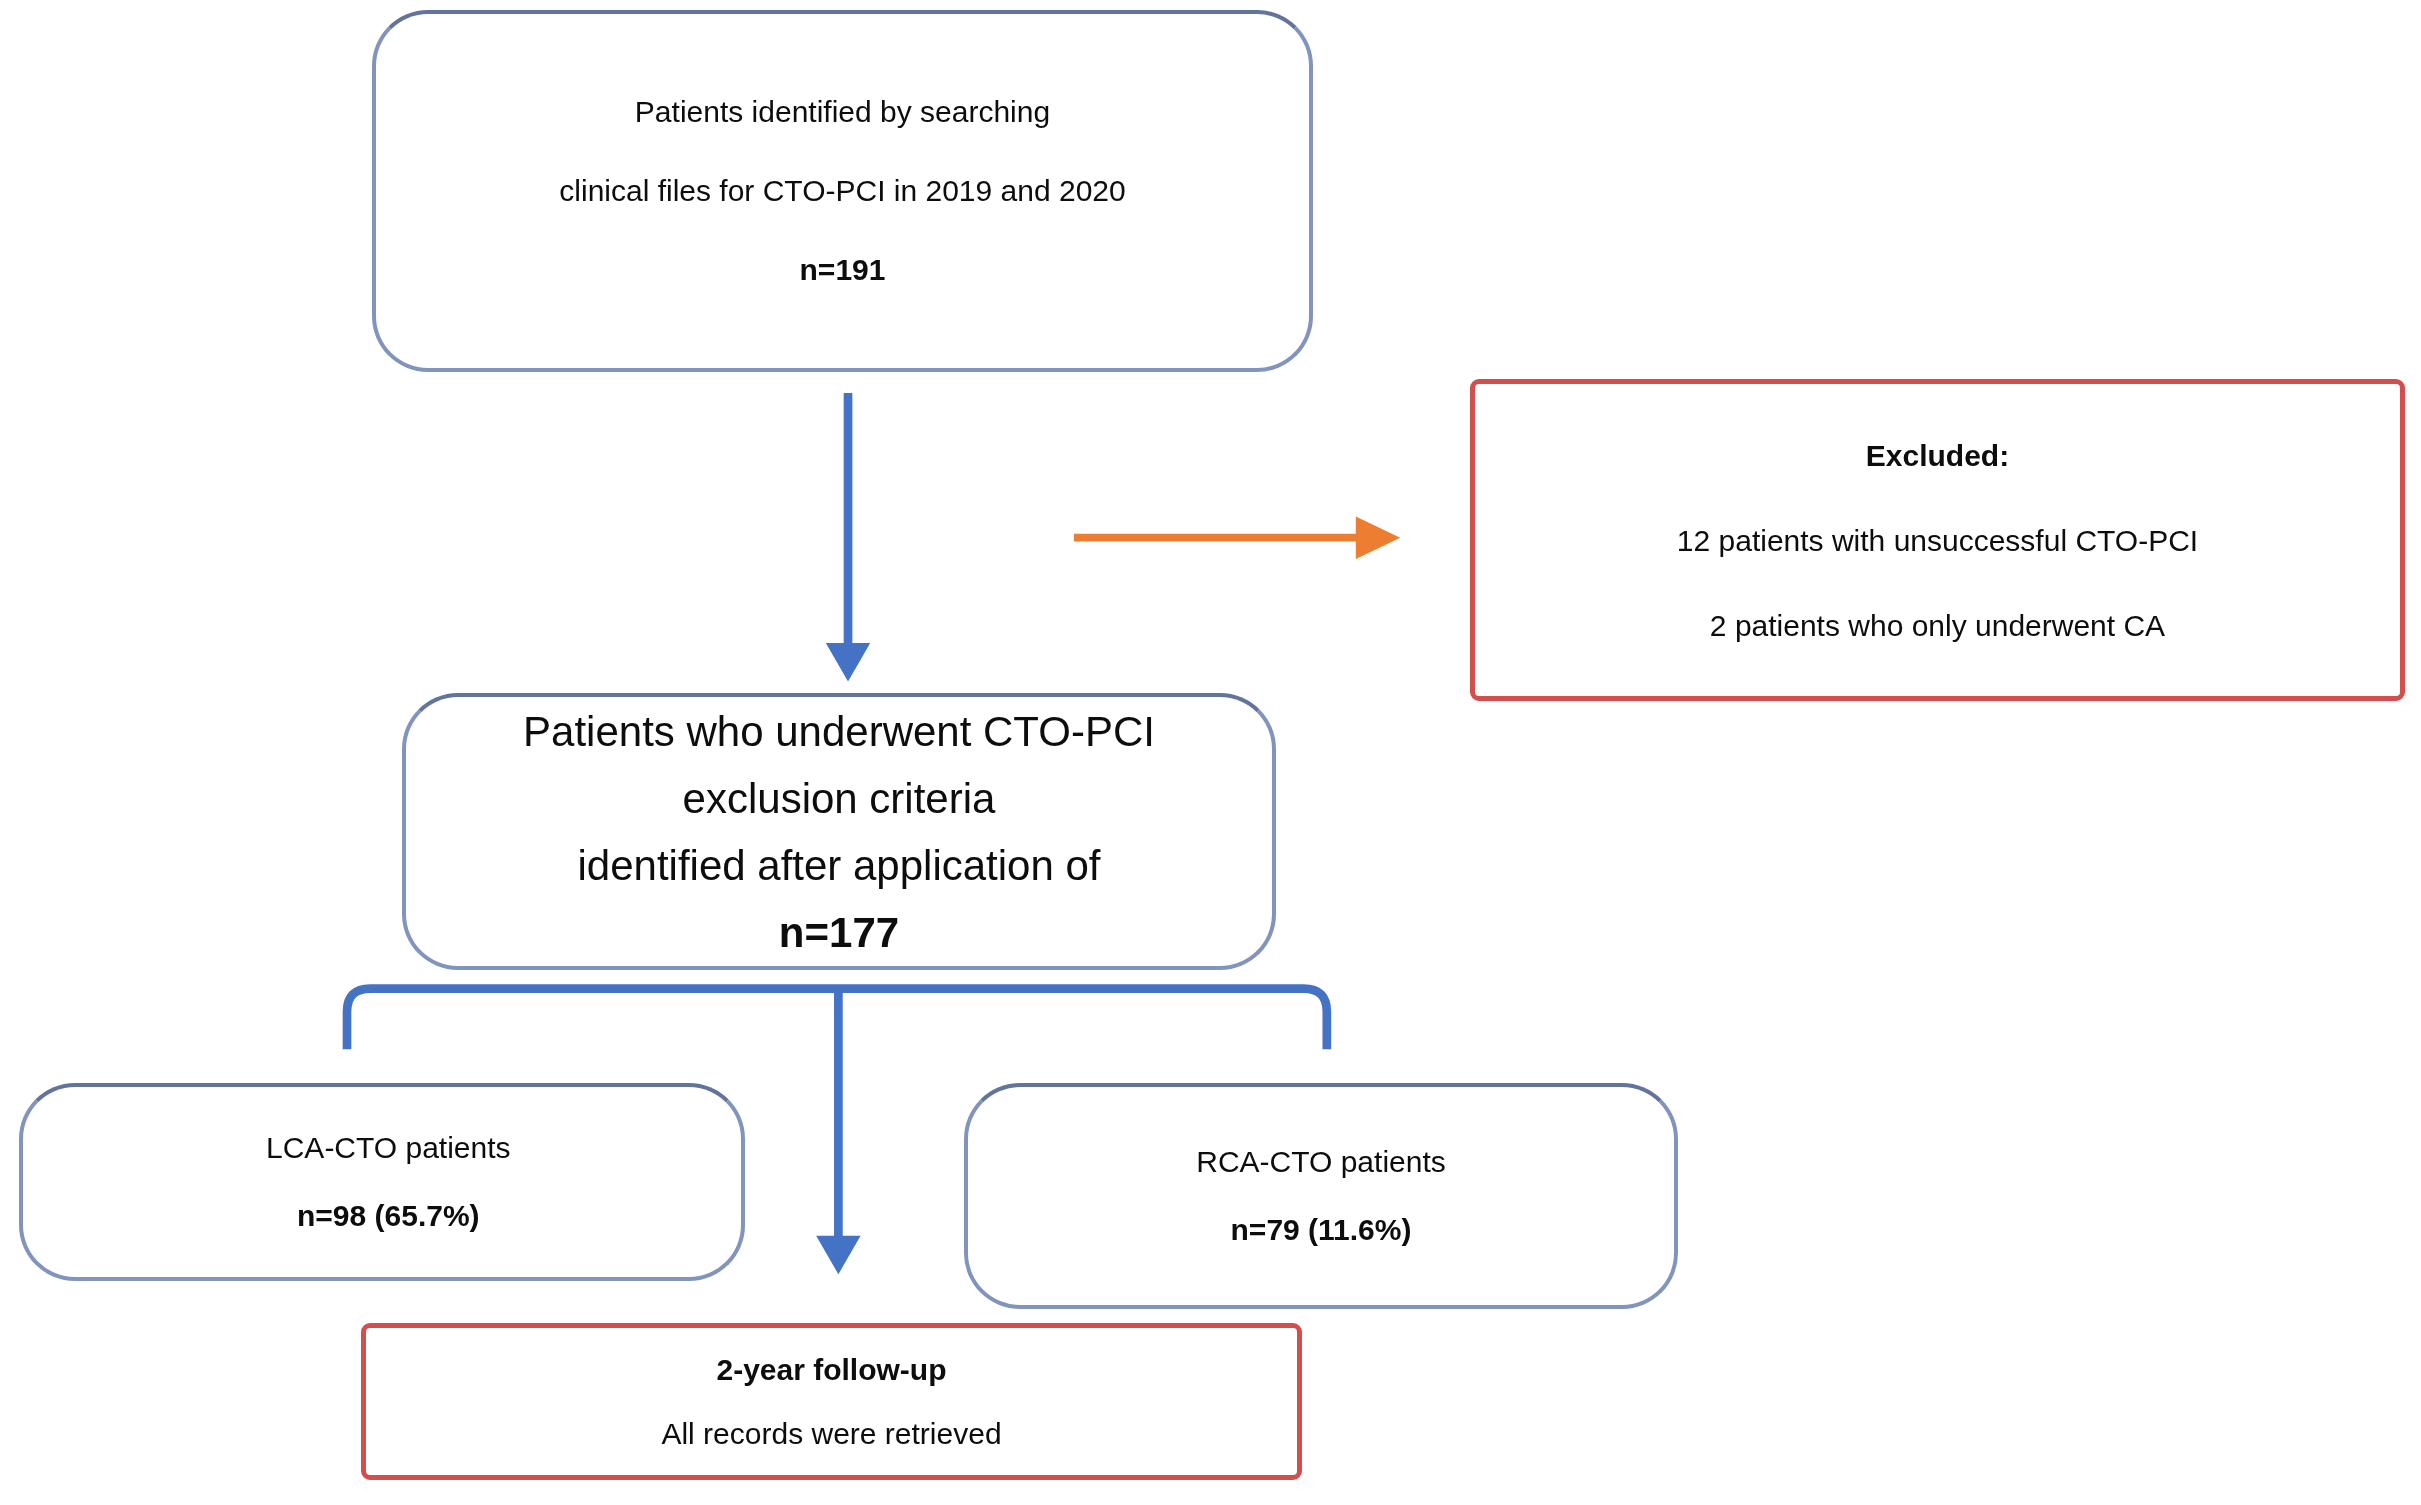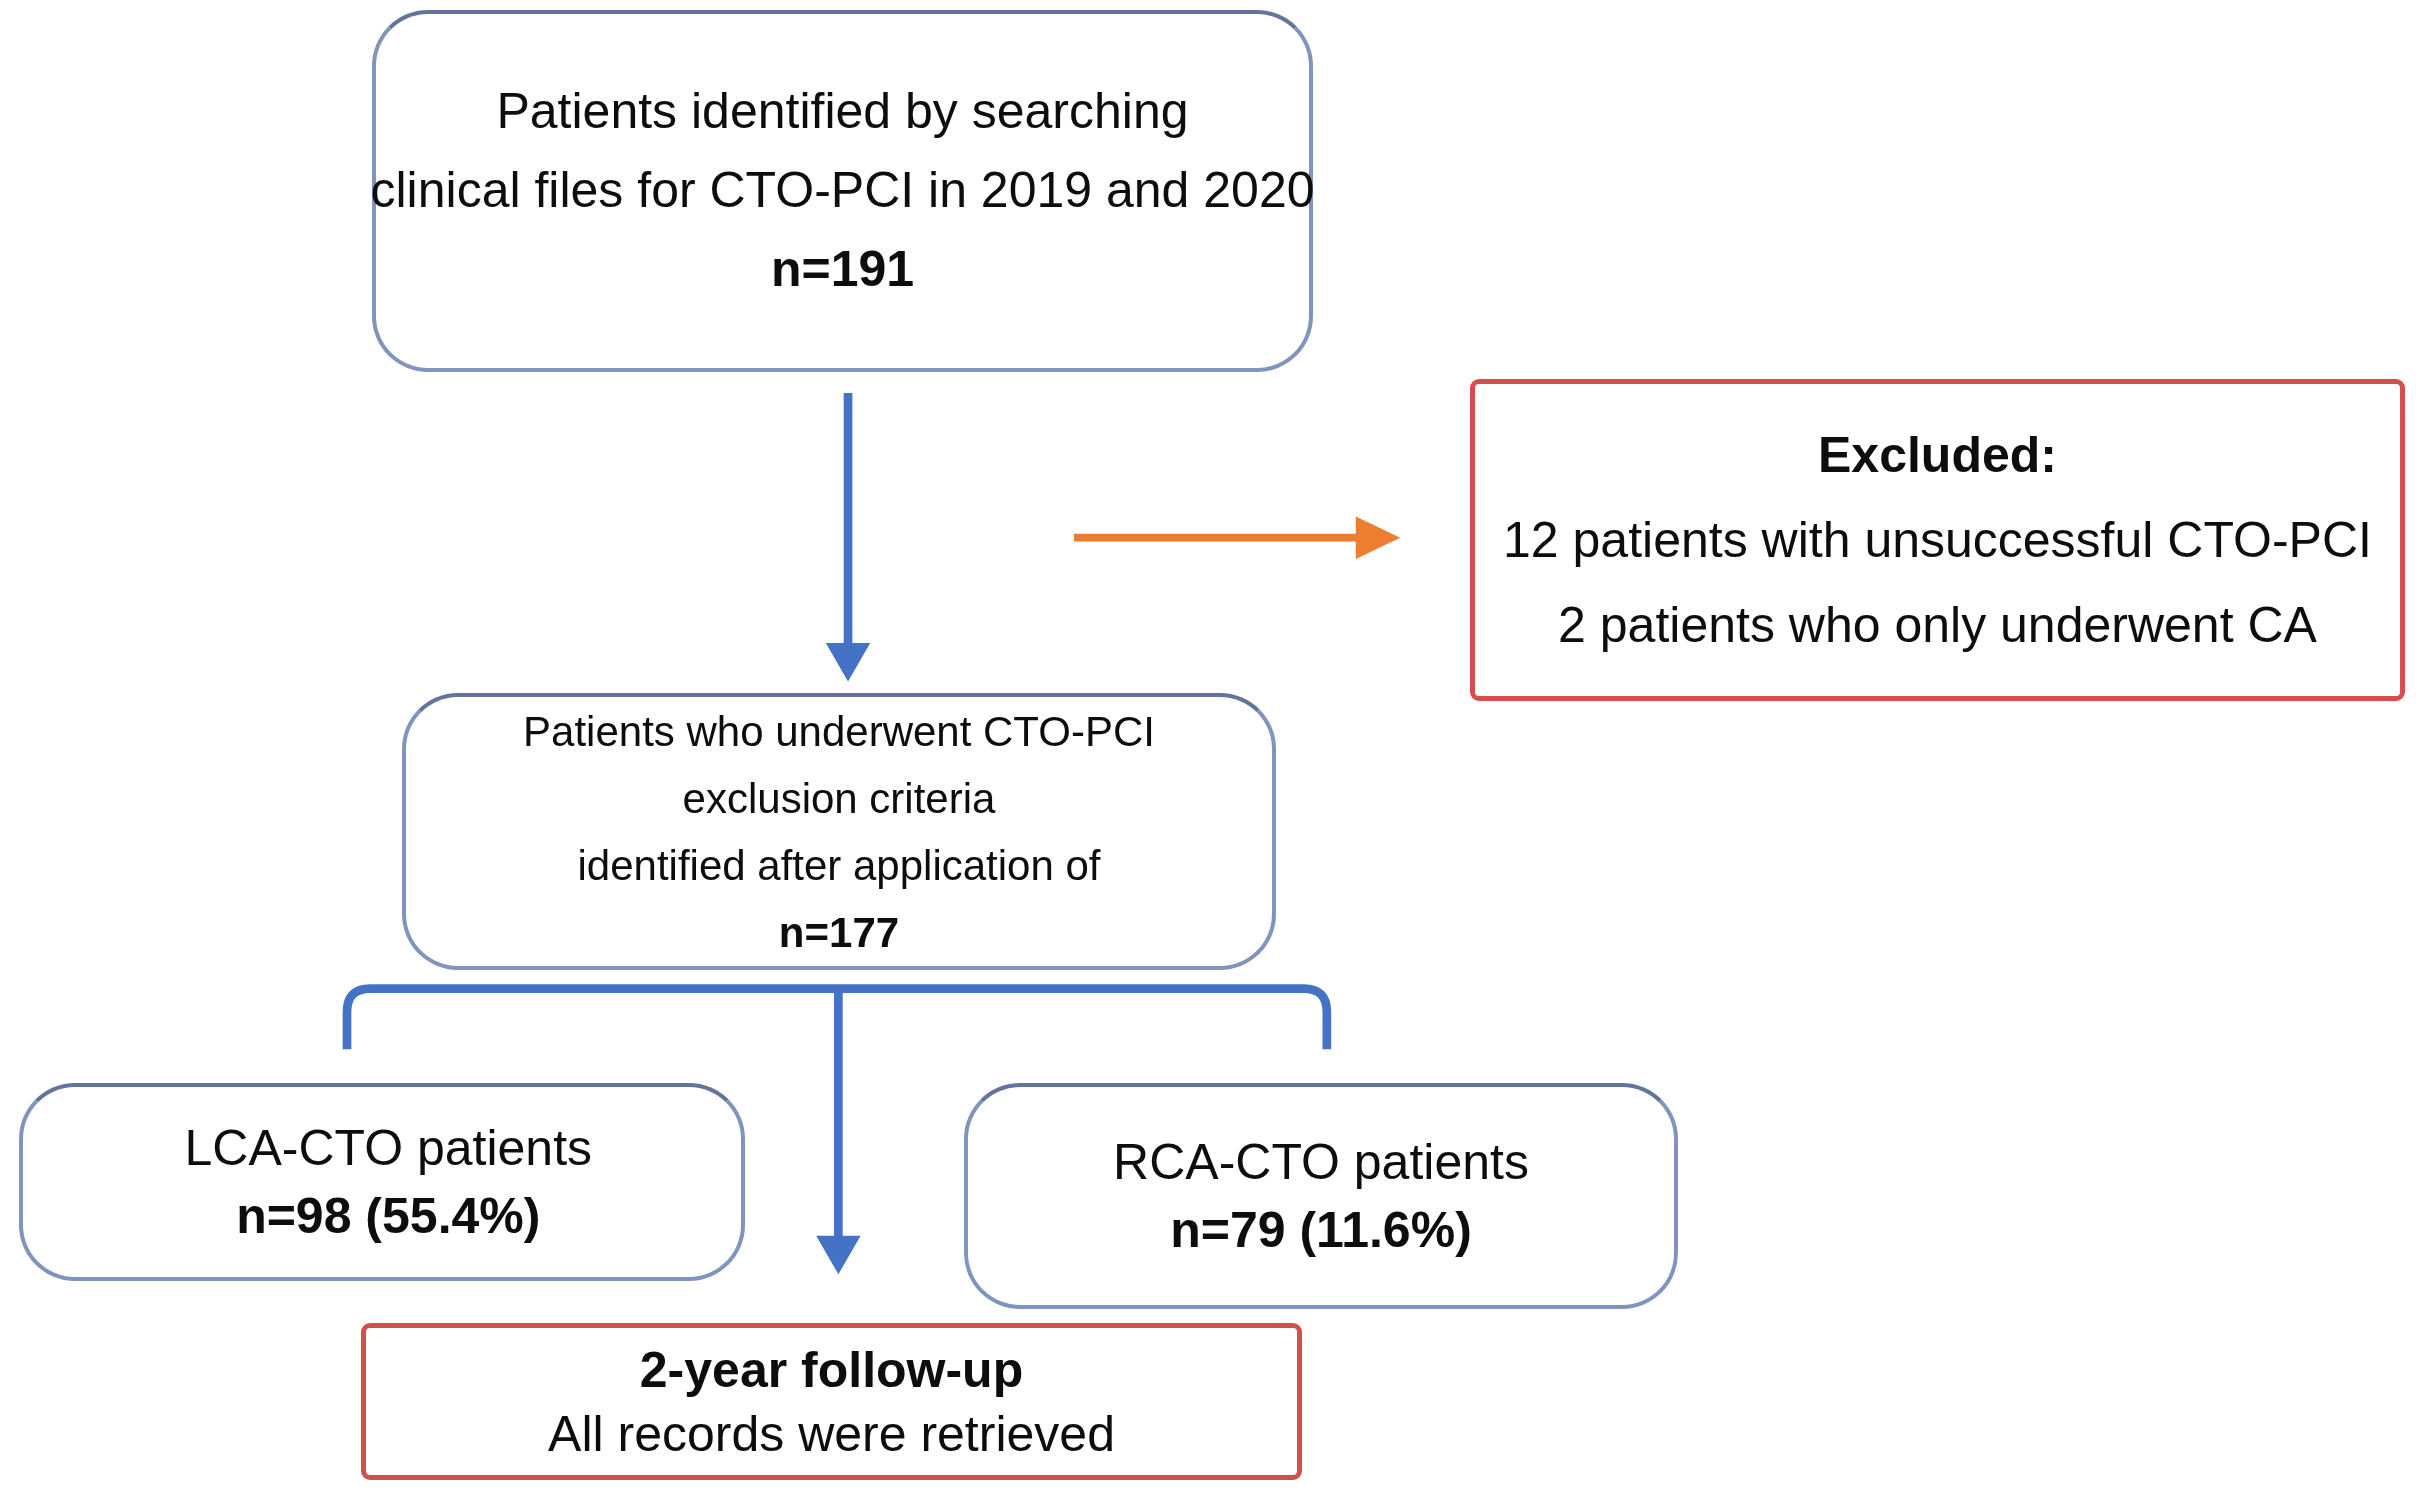--- a/index.html
+++ b/index.html
@@ -37,21 +37,21 @@
   .box.rounded {
     border: 4.8px solid var(--blue-border, #8094bd);
     border-top-color: var(--blue-border-dark, #62749c);
     border-radius: 56px;
   }
   .box.red {
     border: 5.8px solid var(--red-border, #d24f4d);
     border-radius: 9px;
   }
   .line {
-    font-size: 50px;
+    font-size: 30px;
     line-height: 79px;
     white-space: nowrap;
   }
   .bold { font-weight: bold; }
 
   .top-box      { left: 372px;  top: 9.7px;   width: 941px; height: 362px; }
   .excluded-box { left: 1470px; top: 379px;  width: 935px; height: 322px; }
   .excluded-box .line { line-height: 85px; }
   .middle-box   { left: 402px;  top: 693px;  width: 874px; height: 277px; }
   .middle-box .line { font-size: 42px; line-height: 67px; }
@@ -100,21 +100,21 @@
 
   <div class="box rounded middle-box">
     <div class="line">Patients who underwent CTO-PCI</div>
     <div class="line">exclusion criteria</div>
     <div class="line">identified after application of</div>
     <div class="line bold">n=177</div>
   </div>
 
   <div class="box rounded lca-box">
     <div class="line">LCA-CTO patients</div>
-    <div class="line bold">n=98 (55.4%)</div>
+    <div class="line bold">n=98 (65.7%)</div>
   </div>
 
   <div class="box rounded rca-box">
     <div class="line">RCA-CTO patients</div>
     <div class="line bold">n=79 (11.6%)</div>
   </div>
 
   <div class="box red followup-box">
     <div class="line bold">2-year follow-up</div>
     <div class="line">All records were retrieved</div>

